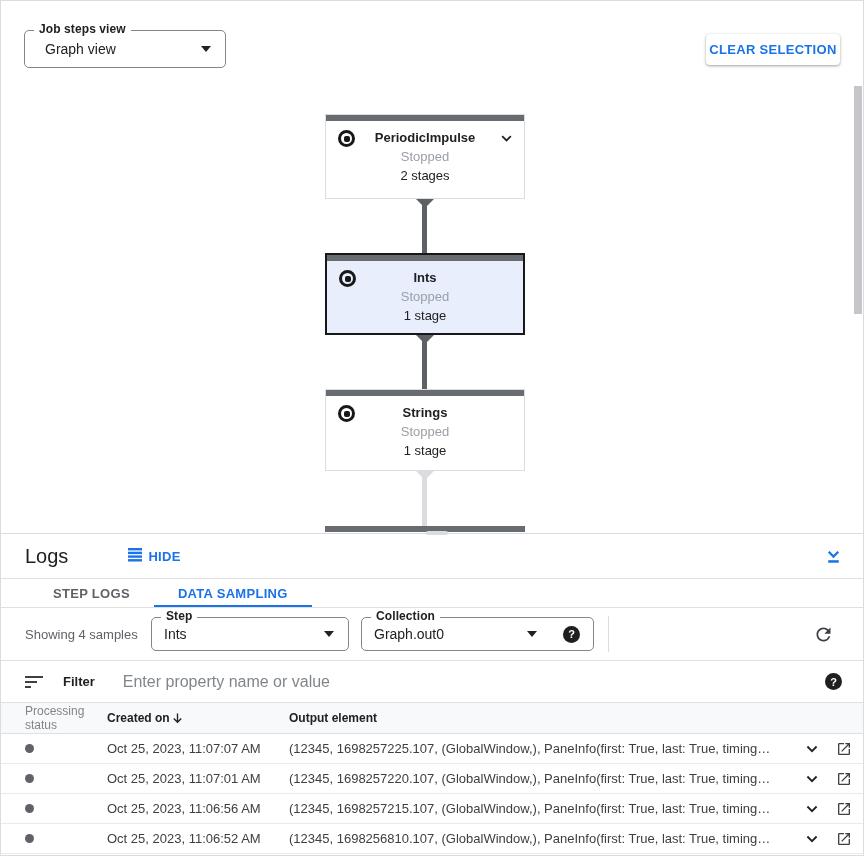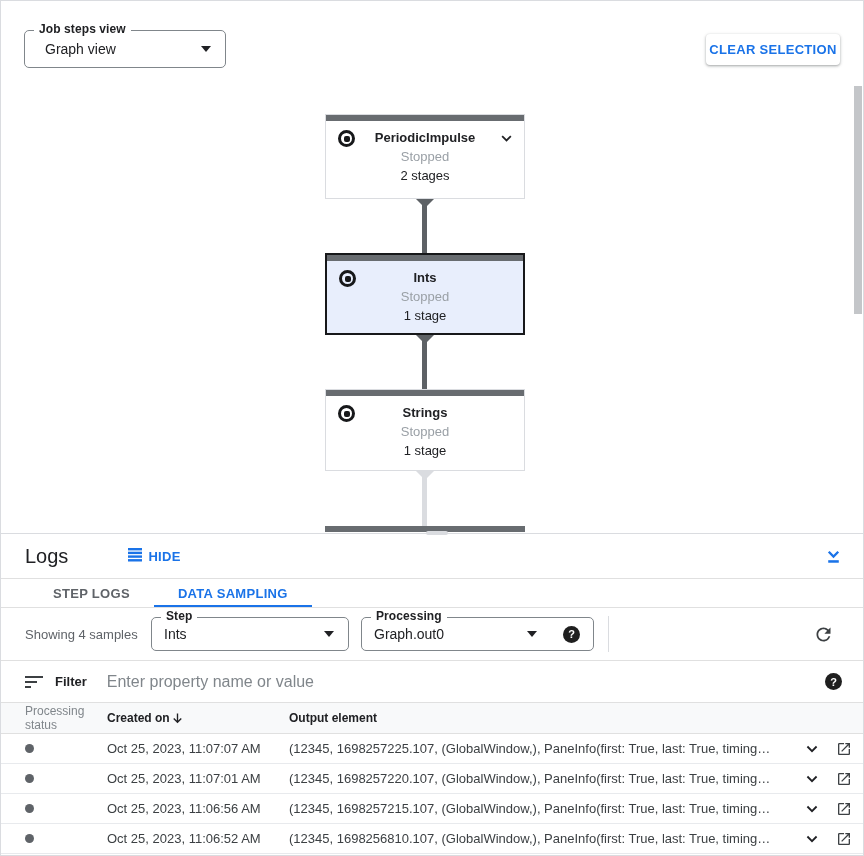--- a/index.html
+++ b/index.html
@@ -102,21 +102,21 @@
   .collection-select .caret { position:absolute; right:56px; }
   .help-icon {
     width:17px; height:17px; border-radius:50%; background:#1f1f1f; color:#fff;
     font-size:11px; font-weight:700; display:inline-flex; align-items:center; justify-content:center;
     cursor:pointer; flex:none;
   }
   .collection-select .help-icon { position:absolute; right:13px; }
   .controls-divider { position:absolute; left:607px; top:8px; height:36px; width:1px; background:#dadce0; }
   .refresh-btn { position:absolute; right:29px; background:none; border:none; cursor:pointer; display:flex; }
 
-  .filter-row { height:42px; display:flex; align-items:center; padding:0 21px 0 24px; border-top:1px solid #e0e0e0; gap:4px; }
+  .filter-row { height:42px; display:flex; align-items:center; padding:0 21px 0 24px; border-top:1px solid #e0e0e0; gap:12px; }
   .filter-icon { display:flex; flex-direction:column; gap:3px; width:18px; margin-right:8px; }
   .filter-icon i { display:block; height:2px; background:#3c4043; }
   .filter-icon i:nth-child(1){ width:18px; } .filter-icon i:nth-child(2){ width:12px; } .filter-icon i:nth-child(3){ width:6px; }
   .filter-label { font-size:13px; font-weight:700; color:#202124; margin-right:16px; }
   .filter-input {
     flex:1; border:none; outline:none; font-family:"Liberation Sans",sans-serif;
     font-size:16px; color:#4d7c0f; background:transparent;
   }
   .filter-input::placeholder { color:#80868b; }
   .filter-row .help-icon { margin-left:12px; }
@@ -242,21 +242,21 @@
     <div class="controls-row">
       <span class="showing-text">Showing 4 samples</span>
 
       <div class="select-field step-select">
         <span class="float-label">Step</span>
         <span class="select-value">Ints</span>
         <span class="caret"></span>
       </div>
 
       <div class="select-field collection-select">
-        <span class="float-label">Processing</span>
+        <span class="float-label">Collection</span>
         <span class="select-value">Graph.out0</span>
         <span class="caret"></span>
         <span class="help-icon">?</span>
       </div>
 
       <div class="controls-divider"></div>
 
       <button class="refresh-btn">
         <svg viewBox="0 0 24 24" width="21" height="21">
             <path fill="#3c4043" d="M17.65 6.35A7.958 7.958 0 0 0 12 4c-4.42 0-7.99 3.58-7.99 8s3.57 8 7.99 8c3.73 0 6.84-2.55 7.73-6h-2.08A5.99 5.99 0 0 1 12 18c-3.31 0-6-2.69-6-6s2.69-6 6-6c1.66 0 3.14.69 4.22 1.78L13 11h7V4l-2.35 2.35z"></path>

